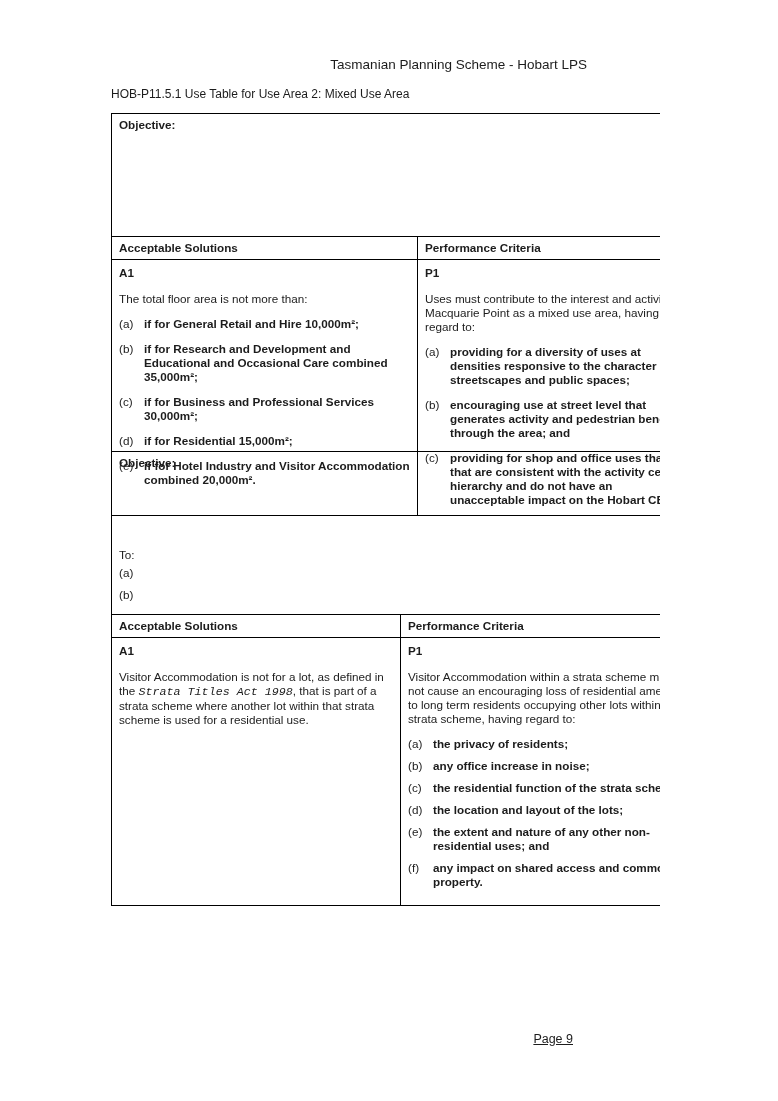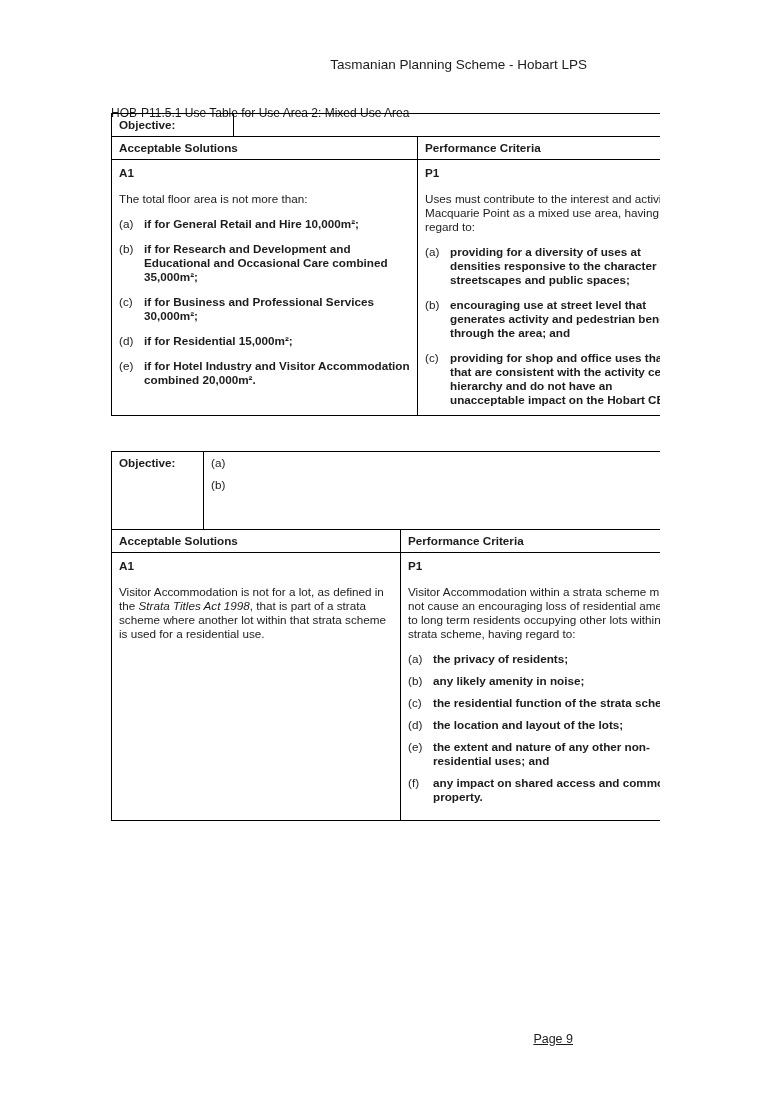--- a/index.html
+++ b/index.html
@@ -20,21 +20,20 @@
     font-size: 13.5px;
     line-height: 15px;
     white-space: nowrap;
   }
   .section-heading {
     position: absolute;
     left: 111px;
     font-size: 12px;
     line-height: 14px;
     white-space: nowrap;
-    margin-top: 19px;
   }
   #heading-1 { top: 87px; }
   #heading-2 { top: 428px; }
 
   .doc-table {
     position: absolute;
     left: 111px;
     width: 581px;
     border: 1px solid #000;
     font-size: 11.7px;
@@ -42,21 +41,21 @@
   }
   #table-1 { top: 113px; }
   #table-2 { top: 451px; }
 
   .row { display: flex; border-bottom: 1px solid #000; align-items: stretch; }
   .row:last-child { border-bottom: none; }
   .cell { padding: 4px 7px; }
   .cell-r { border-right: 1px solid #000; }
   .bold { font-weight: bold; }
 
-  .obj-row { min-height: 22px; }
+  .obj-row { min-height: 22px; flex-direction: column; }
   .hdr-row { min-height: 22px; }
 
   #table-1 .obj-label-cell { flex: 0 0 122px; }
   #table-1 .col-l { flex: 0 0 306px; }
   #table-1 .col-r { flex: 1 1 auto; }
   #table-1 .body-row { min-height: 250px; }
 
   #table-2 .obj-label-cell { flex: 0 0 92px; }
   #table-2 .col-l { flex: 0 0 289px; }
   #table-2 .col-r { flex: 1 1 auto; }
@@ -78,21 +77,21 @@
 
   .footer-page {
     position: absolute;
     top: 1032px;
     right: 87px;
     font-size: 12.5px;
     line-height: 14px;
     white-space: nowrap;
     text-decoration: underline;
   }
-  .italic { font-style: italic; }
+  .italic { font-style: italic; font-family: Liberation Mono, monospace; }
 </style>
 </head>
 <body>
 
 <div class="page">
 
   <div class="header-title">Tasmanian Planning Scheme - Hobart LPS</div>
 
   <div class="section-heading" id="heading-1">HOB-P11.5.1 Use Table for Use Area 2: Mixed Use Area</div>
 
@@ -146,20 +145,21 @@
         </div>
       </div>
     </div>
   </div>
 
 
   <div class="doc-table" id="table-2">
     <div class="row obj-row">
       <div class="cell cell-r obj-label-cell bold">Objective:</div>
       <div class="cell obj-items">
+        <div class="obj-intro">To:</div>
         <div class="li">
           <span class="li-label">(a)</span>
         </div>
         <div class="li">
           <span class="li-label">(b)</span>
         </div>
       </div>
     </div>
     <div class="row hdr-row">
       <div class="cell cell-r col-l bold">Acceptable Solutions</div>
@@ -172,21 +172,21 @@
       </div>
       <div class="cell col-r body-cell tight">
         <div class="code">P1</div>
         <div class="para">Visitor Accommodation within a strata scheme must not cause an encouraging loss of residential amenity to long term residents occupying other lots within the strata scheme, having regard to:</div>
         <div class="li">
           <span class="li-label">(a)</span>
           <span class="li-text">the privacy of residents;</span>
         </div>
         <div class="li">
           <span class="li-label">(b)</span>
-          <span class="li-text">any likely amenity in noise;</span>
+          <span class="li-text">any office increase in noise;</span>
         </div>
         <div class="li">
           <span class="li-label">(c)</span>
           <span class="li-text">the residential function of the strata scheme;</span>
         </div>
         <div class="li">
           <span class="li-label">(d)</span>
           <span class="li-text">the location and layout of the lots;</span>
         </div>
         <div class="li">

